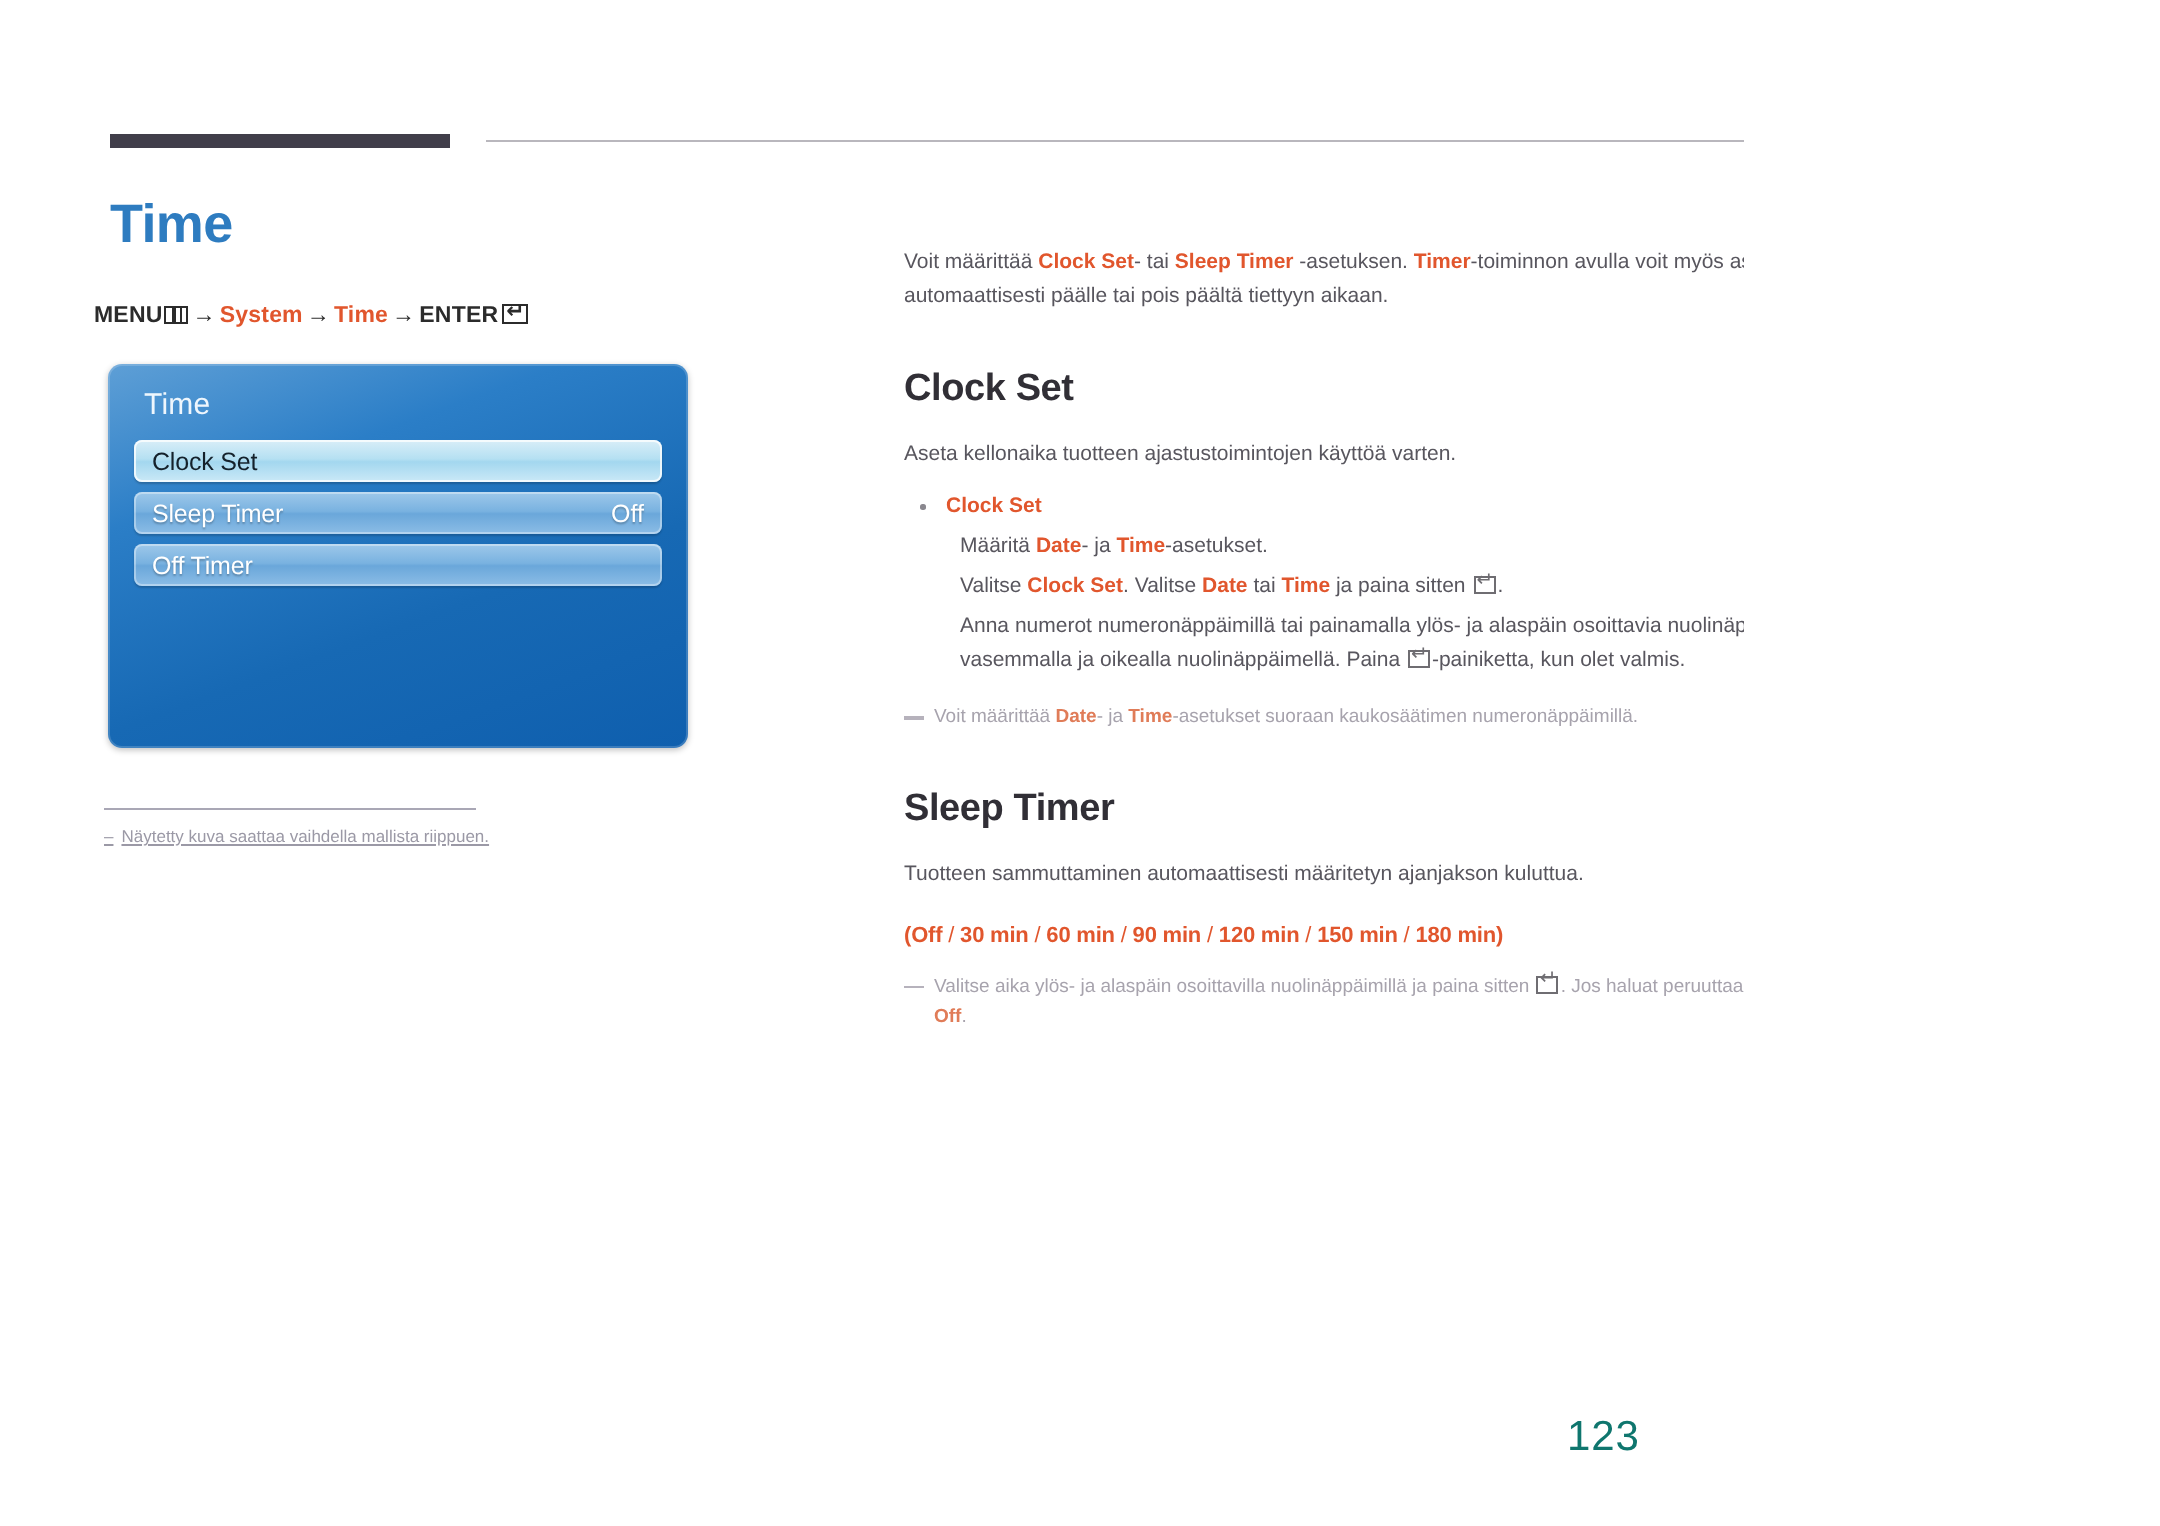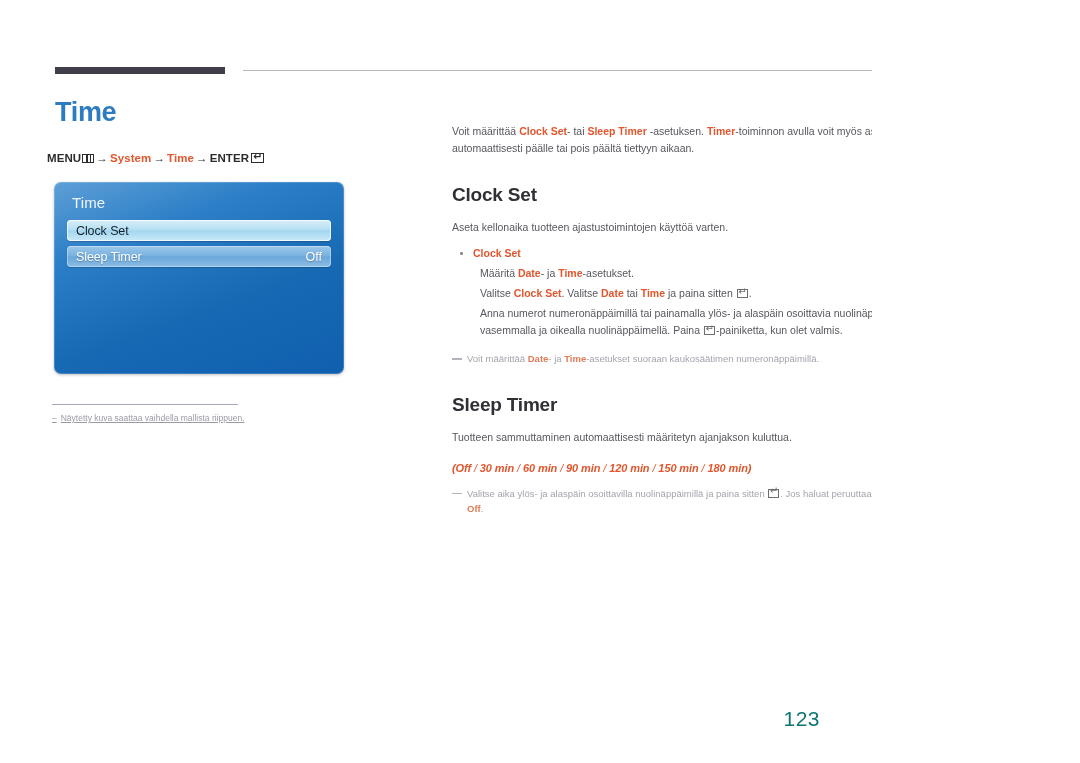--- a/index.html
+++ b/index.html
@@ -262,21 +262,20 @@
     background: #b6b2bc;
   }
   .note .b-or { color: #e07c58; }
 
   .opts {
     margin-top: 16px;
     font-size: 11px;
     font-weight: bold;
     color: #e1562d;
     letter-spacing: -0.1px;
-    font-style: italic;
   }
   .opts .sep { color: #e1562d; font-weight: normal; }
 
   
   .pageno {
     position: absolute;
     right: 52px;
     bottom: 32px;
     font-size: 21px;
     color: #0f766e;
@@ -305,20 +304,24 @@
         <span class="label">Clock Set</span>
         <span class="value"></span>
       </div>
 
       <div class="osd-item">
         <span class="label">Sleep Timer</span>
         <span class="value">Off</span>
       </div>
 
 
+      <div class="osd-item">
+        <span class="label">Off Timer</span>
+        <span class="value"></span>
+      </div>
 
 
     </div>
   </div>
 
   <div class="fn-rule"></div>
   <div class="footnote">
     <span class="dash">–</span><span>Näytetty kuva saattaa vaihdella mallista riippuen.</span>
   </div>
 

